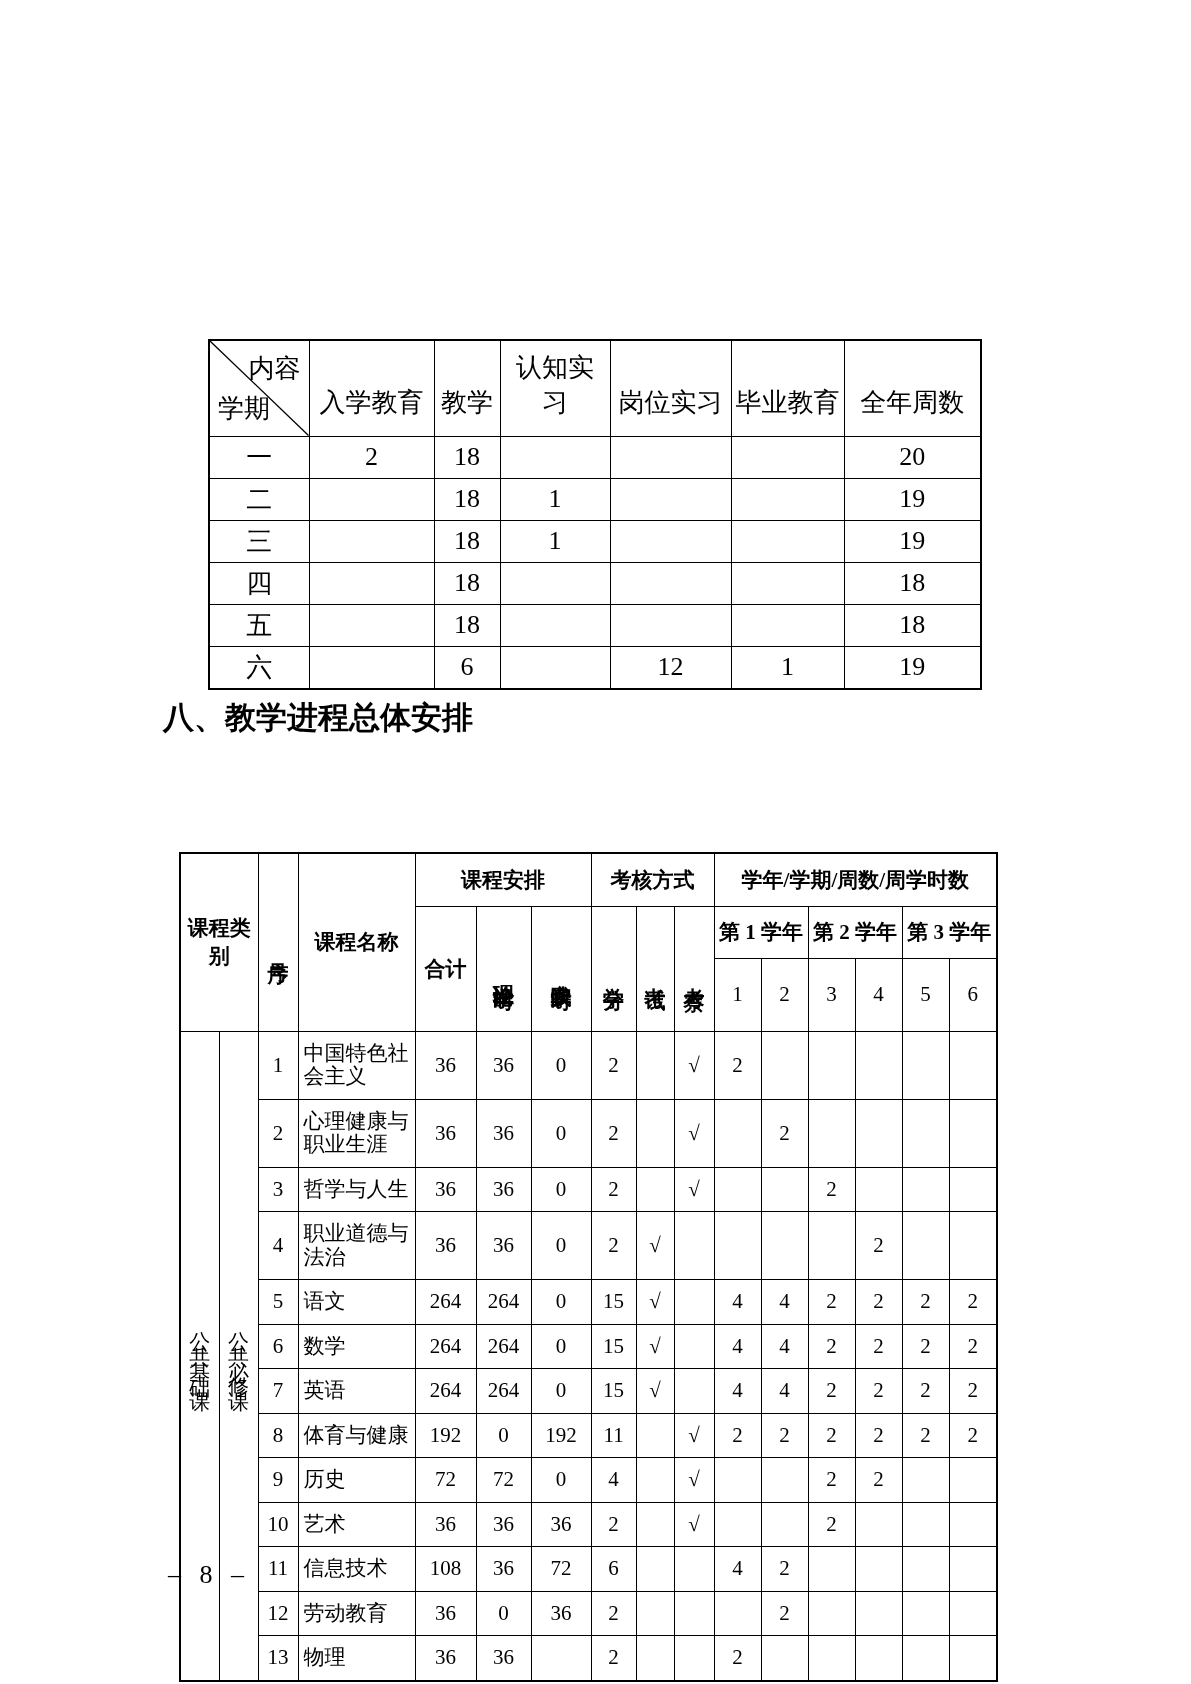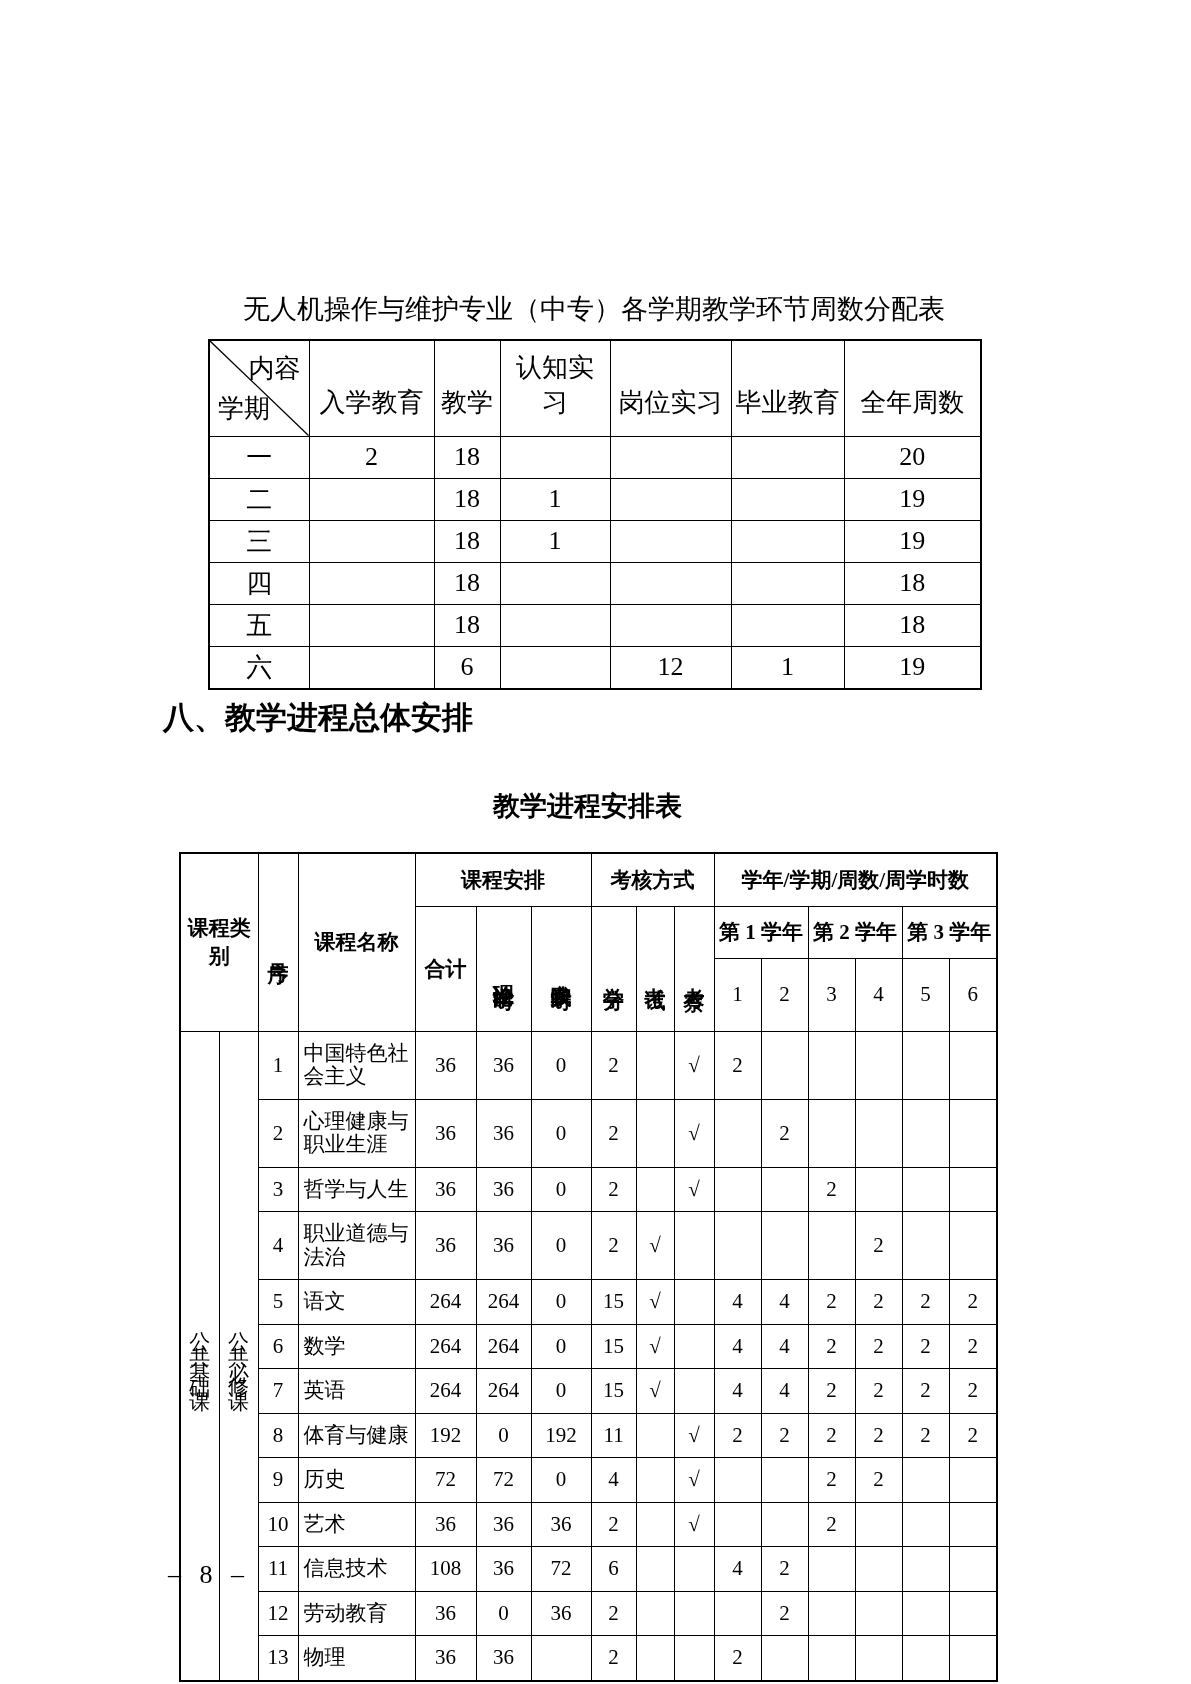--- a/index.html
+++ b/index.html
@@ -61,21 +61,20 @@
   .v { writing-mode:vertical-rl; text-orientation:upright; display:inline-block; }
   .vh { letter-spacing:2px; }
   .vcat { letter-spacing:15px; font-weight:normal; }
 </style>
 </head>
 <body>
 
 <div class="page">
 
 
-  <div class="t1-title">无人机操作与维护专业（中专）各学期教学环节周数分配表</div>
 
   <table class="t1">
     <colgroup>
       <col style="width:100px">
         <col style="width:125px">
         <col style="width:66px">
         <col style="width:110px">
         <col style="width:121px">
         <col style="width:113px">
         <col style="width:137px">
@@ -148,21 +147,20 @@
         <td></td>
         <td>12</td>
         <td>1</td>
         <td>19</td>
       </tr>
     </tbody>
   </table>
 
   <div class="section-heading">八、教学进程总体安排</div>
 
-  <div class="t2-title">教学进程安排表</div>
 
   <table class="t2">
     <colgroup>
       <col style="width:39px">
         <col style="width:39px">
         <col style="width:40px">
         <col style="width:117px">
         <col style="width:61px">
         <col style="width:55px">
         <col style="width:60px">

